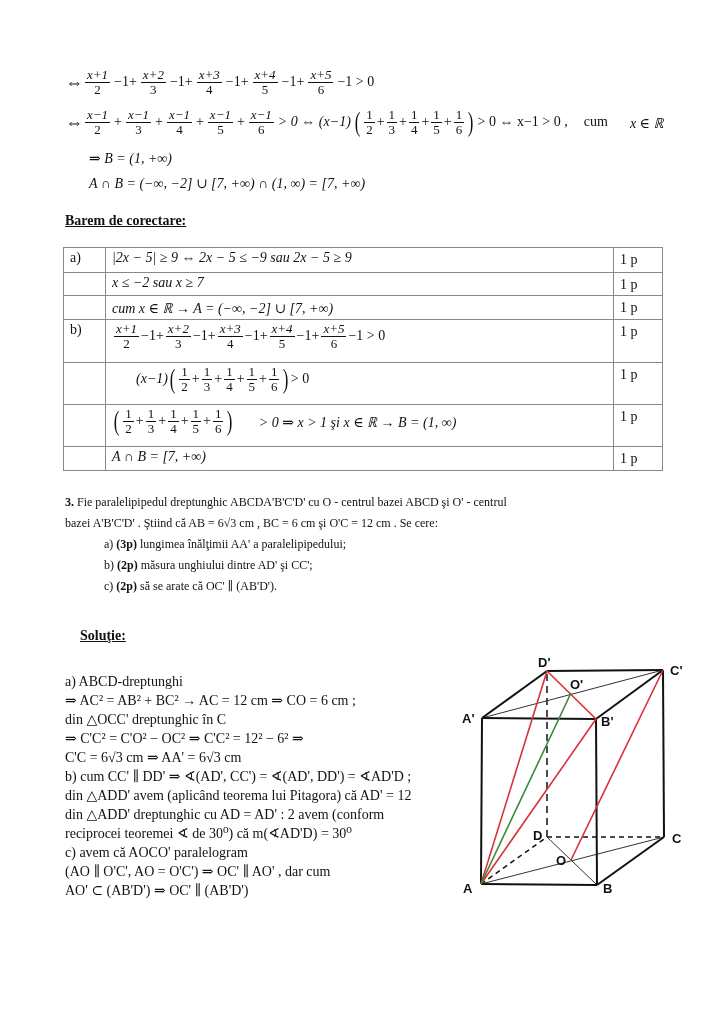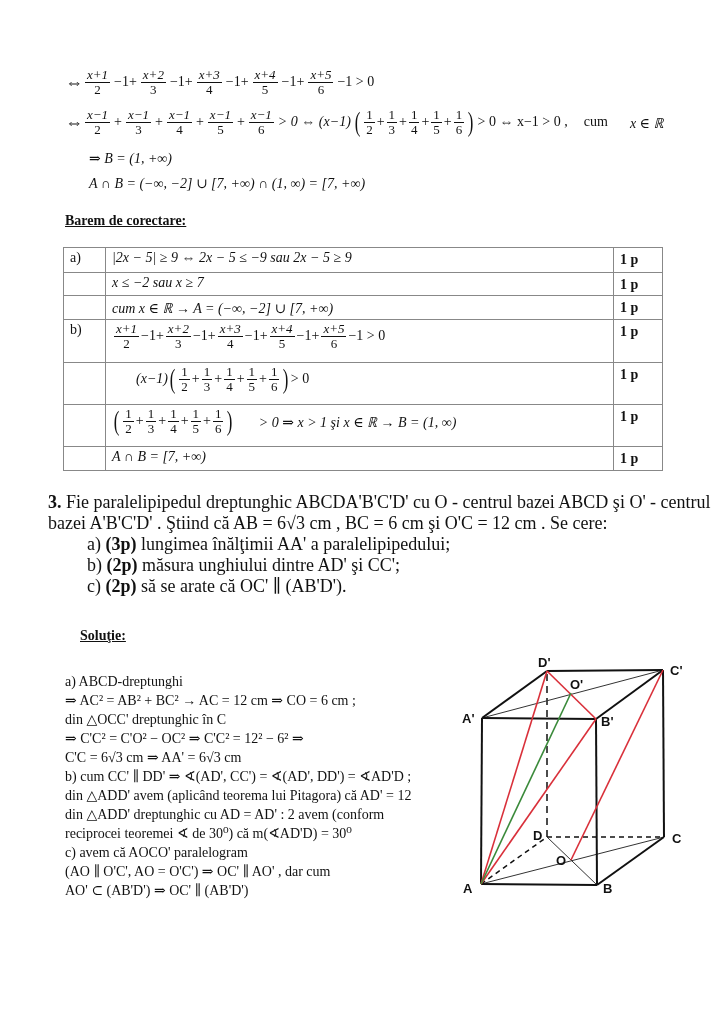--- a/index.html
+++ b/index.html
@@ -12,24 +12,24 @@
   .frac .n { border-bottom:1px solid #111; padding:0 2px; font-style:italic; font-size:13px; }
   .frac .d { padding:0 2px; font-size:13px; }
   .frac.s .n { font-style:normal; }
   .op { margin:0 2px; }
   .big { font-size:28px; line-height:1; font-weight:200; transform:scaleX(0.6); display:inline-block; }
   .mid { font-size:18px; }
   .heading { font-weight:bold; text-decoration:underline; font-size:14px; }
   table.barem { position:absolute; left:63px; top:247px; width:600px; border-collapse:collapse; }
   table.barem td { border:1px solid #888; padding:2px 6px; vertical-align:top; font-size:14px; }
   table.barem td.c1 { width:29px; }
-  table.barem td.c3 { width:36px; font-weight:bold; padding-top:4px; }
+  table.barem td.c3 { width:36px; font-weight:normal; padding-top:4px; }
   table.barem td.c2 { white-space:nowrap; }
   .cellflex { display:flex; align-items:center; }
-  .problem { position:absolute; left:48px; font-size:18px; line-height:21px; white-space:nowrap; }
+  .problem { position:absolute; left:65px; font-size:12px; line-height:21px; white-space:nowrap; }
   .sol { position:absolute; left:65px; font-size:14px; line-height:19px; white-space:nowrap; }
   b { font-weight:bold; }
   svg text { font-family:"Liberation Sans", "DejaVu Sans", sans-serif; font-weight:bold; font-size:13px; fill:#111; }
 </style>
 </head>
 <body>
 
 <div class="line" style="top:68px;">
   <span class="mid">⇔</span>
   <span class="frac">

